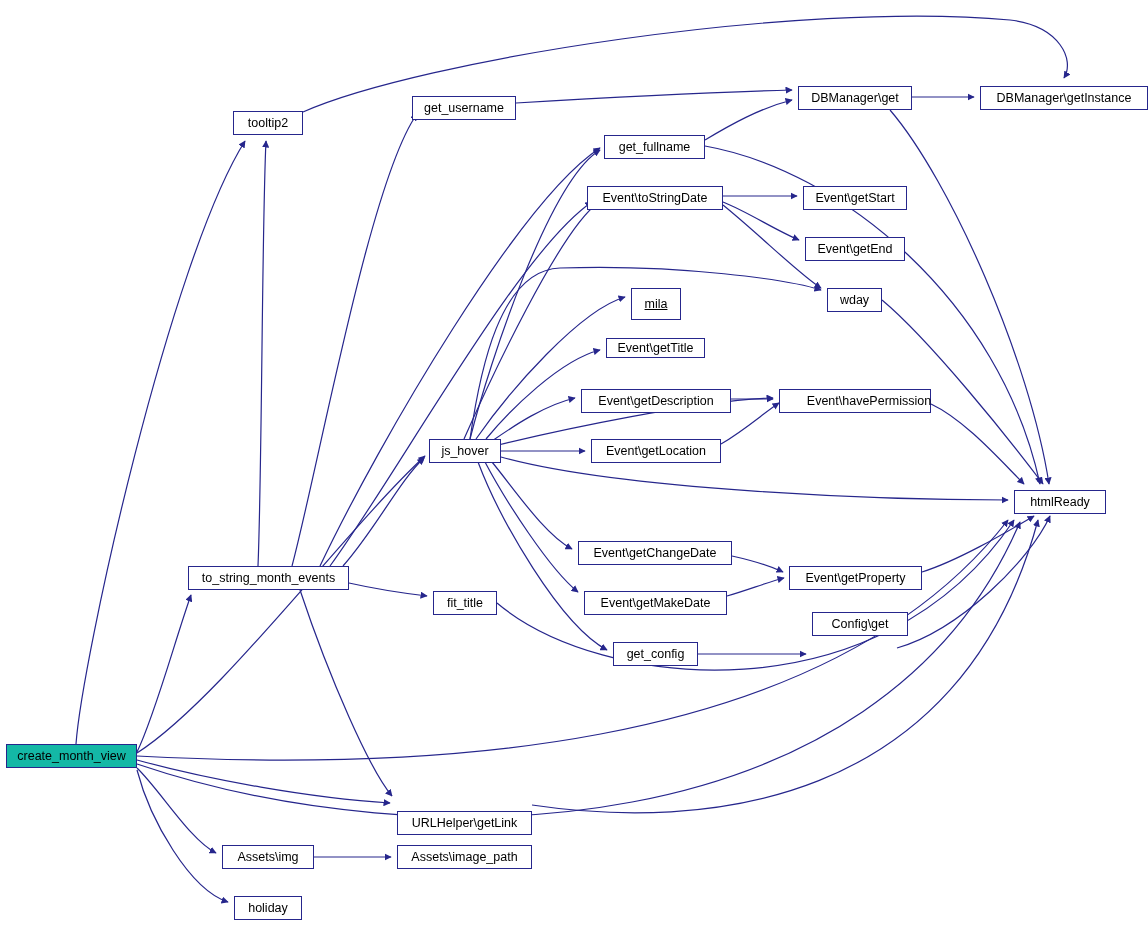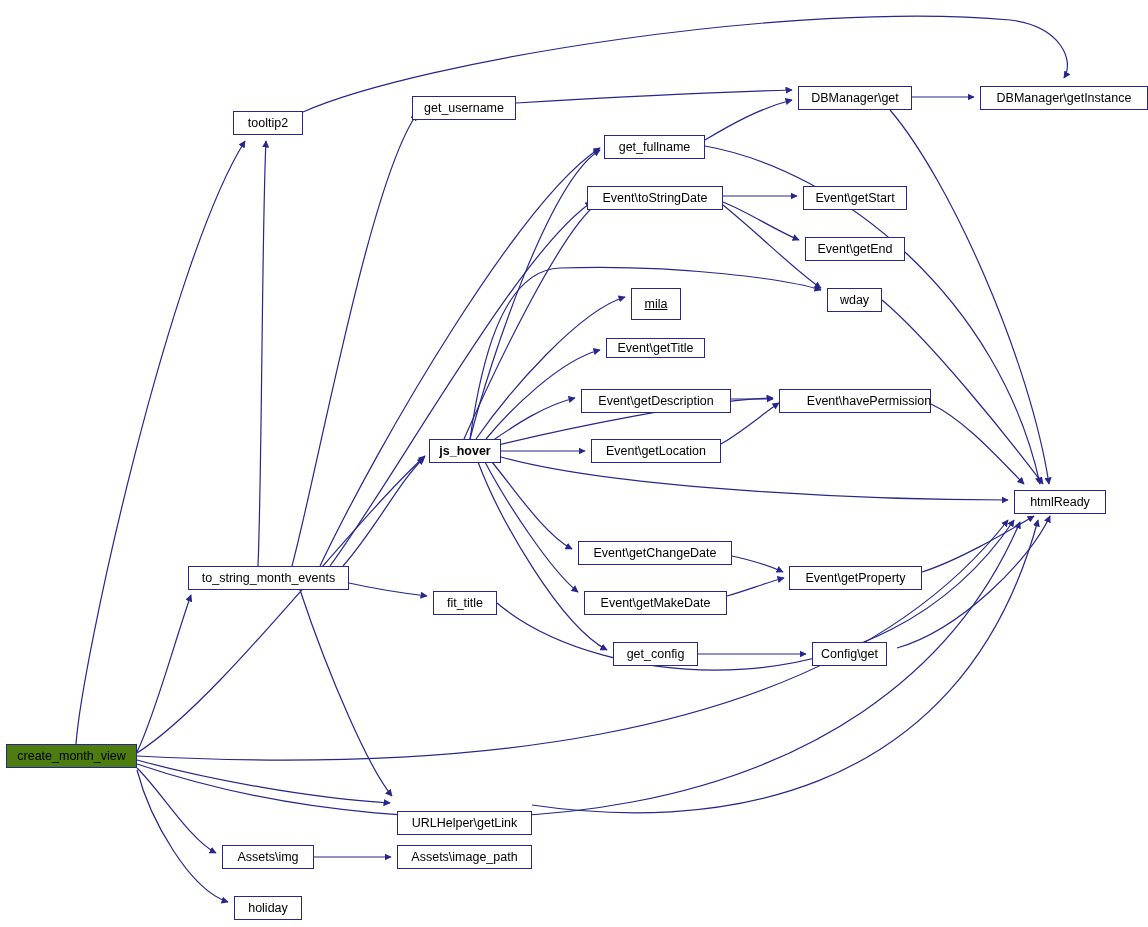--- a/index.html
+++ b/index.html
@@ -33,21 +33,21 @@
     font-size: 12.5px;
     font-family: "Liberation Sans", sans-serif;
     line-height: 1;
     display: flex;
     align-items: center;
     justify-content: center;
     white-space: nowrap;
     z-index: 5;
   }
   .node.current {
-    background: #4d7c0f;
+    background: #14b8a6;
   }
 </style>
 </head>
 <body>
 
 <div id="canvas">
   <svg id="edges" viewBox="0 0 1148 927">
     <defs>
       <marker id="arrow" viewBox="0 0 10 10" refX="9" refY="5" markerWidth="6" markerHeight="6" orient="auto-start-reverse">
         <path d="M 0 0 L 10 5 L 0 10 z" fill="#26268c"></path>
@@ -122,21 +122,21 @@
       </div>
       <div class="node" style="left: 412px; top: 96px; width: 104px; height: 24px;">
         <span>get_username</span>
       </div>
       <div class="node" style="left: 397px; top: 794px; width: 135px; height: 24px; margin-top: 17px;">
         <span>URLHelper\getLink</span>
       </div>
       <div class="node" style="left: 397px; top: 845px; width: 135px; height: 24px;">
         <span>Assets\image_path</span>
       </div>
-      <div class="node" style="left: 429px; top: 439px; width: 72px; height: 24px; font-weight: bold;">
+      <div class="node" style="left: 429px; top: 439px; width: 72px; height: 24px;">
         <span>js_hover</span>
       </div>
       <div class="node" style="left: 433px; top: 591px; width: 64px; height: 24px;">
         <span>fit_title</span>
       </div>
       <div class="node" style="left: 604px; top: 135px; width: 101px; height: 24px;">
         <span>get_fullname</span>
       </div>
       <div class="node" style="left: 587px; top: 186px; width: 136px; height: 24px;">
         <span>Event\toStringDate</span>
@@ -176,20 +176,20 @@
       </div>
       <div class="node" style="left: 779px; top: 389px; width: 152px; height: 24px; padding-left: 28px;">
         <span>Event\havePermission</span>
       </div>
       <div class="node" style="left: 1014px; top: 490px; width: 92px; height: 24px; align-items: center;">
         <span>htmlReady</span>
       </div>
       <div class="node" style="left: 789px; top: 566px; width: 133px; height: 24px;">
         <span>Event\getProperty</span>
       </div>
-      <div class="node" style="left: 812px; top: 642px; width: 75px; height: 24px;">
+      <div class="node" style="left: 812px; top: 612px; width: 96px; height: 24px;">
         <span>Config\get</span>
       </div>
       <div class="node" style="left: 980px; top: 86px; width: 168px; height: 24px;">
         <span>DBManager\getInstance</span>
       </div>
     </div>
 </div>
 
 </body></html>

